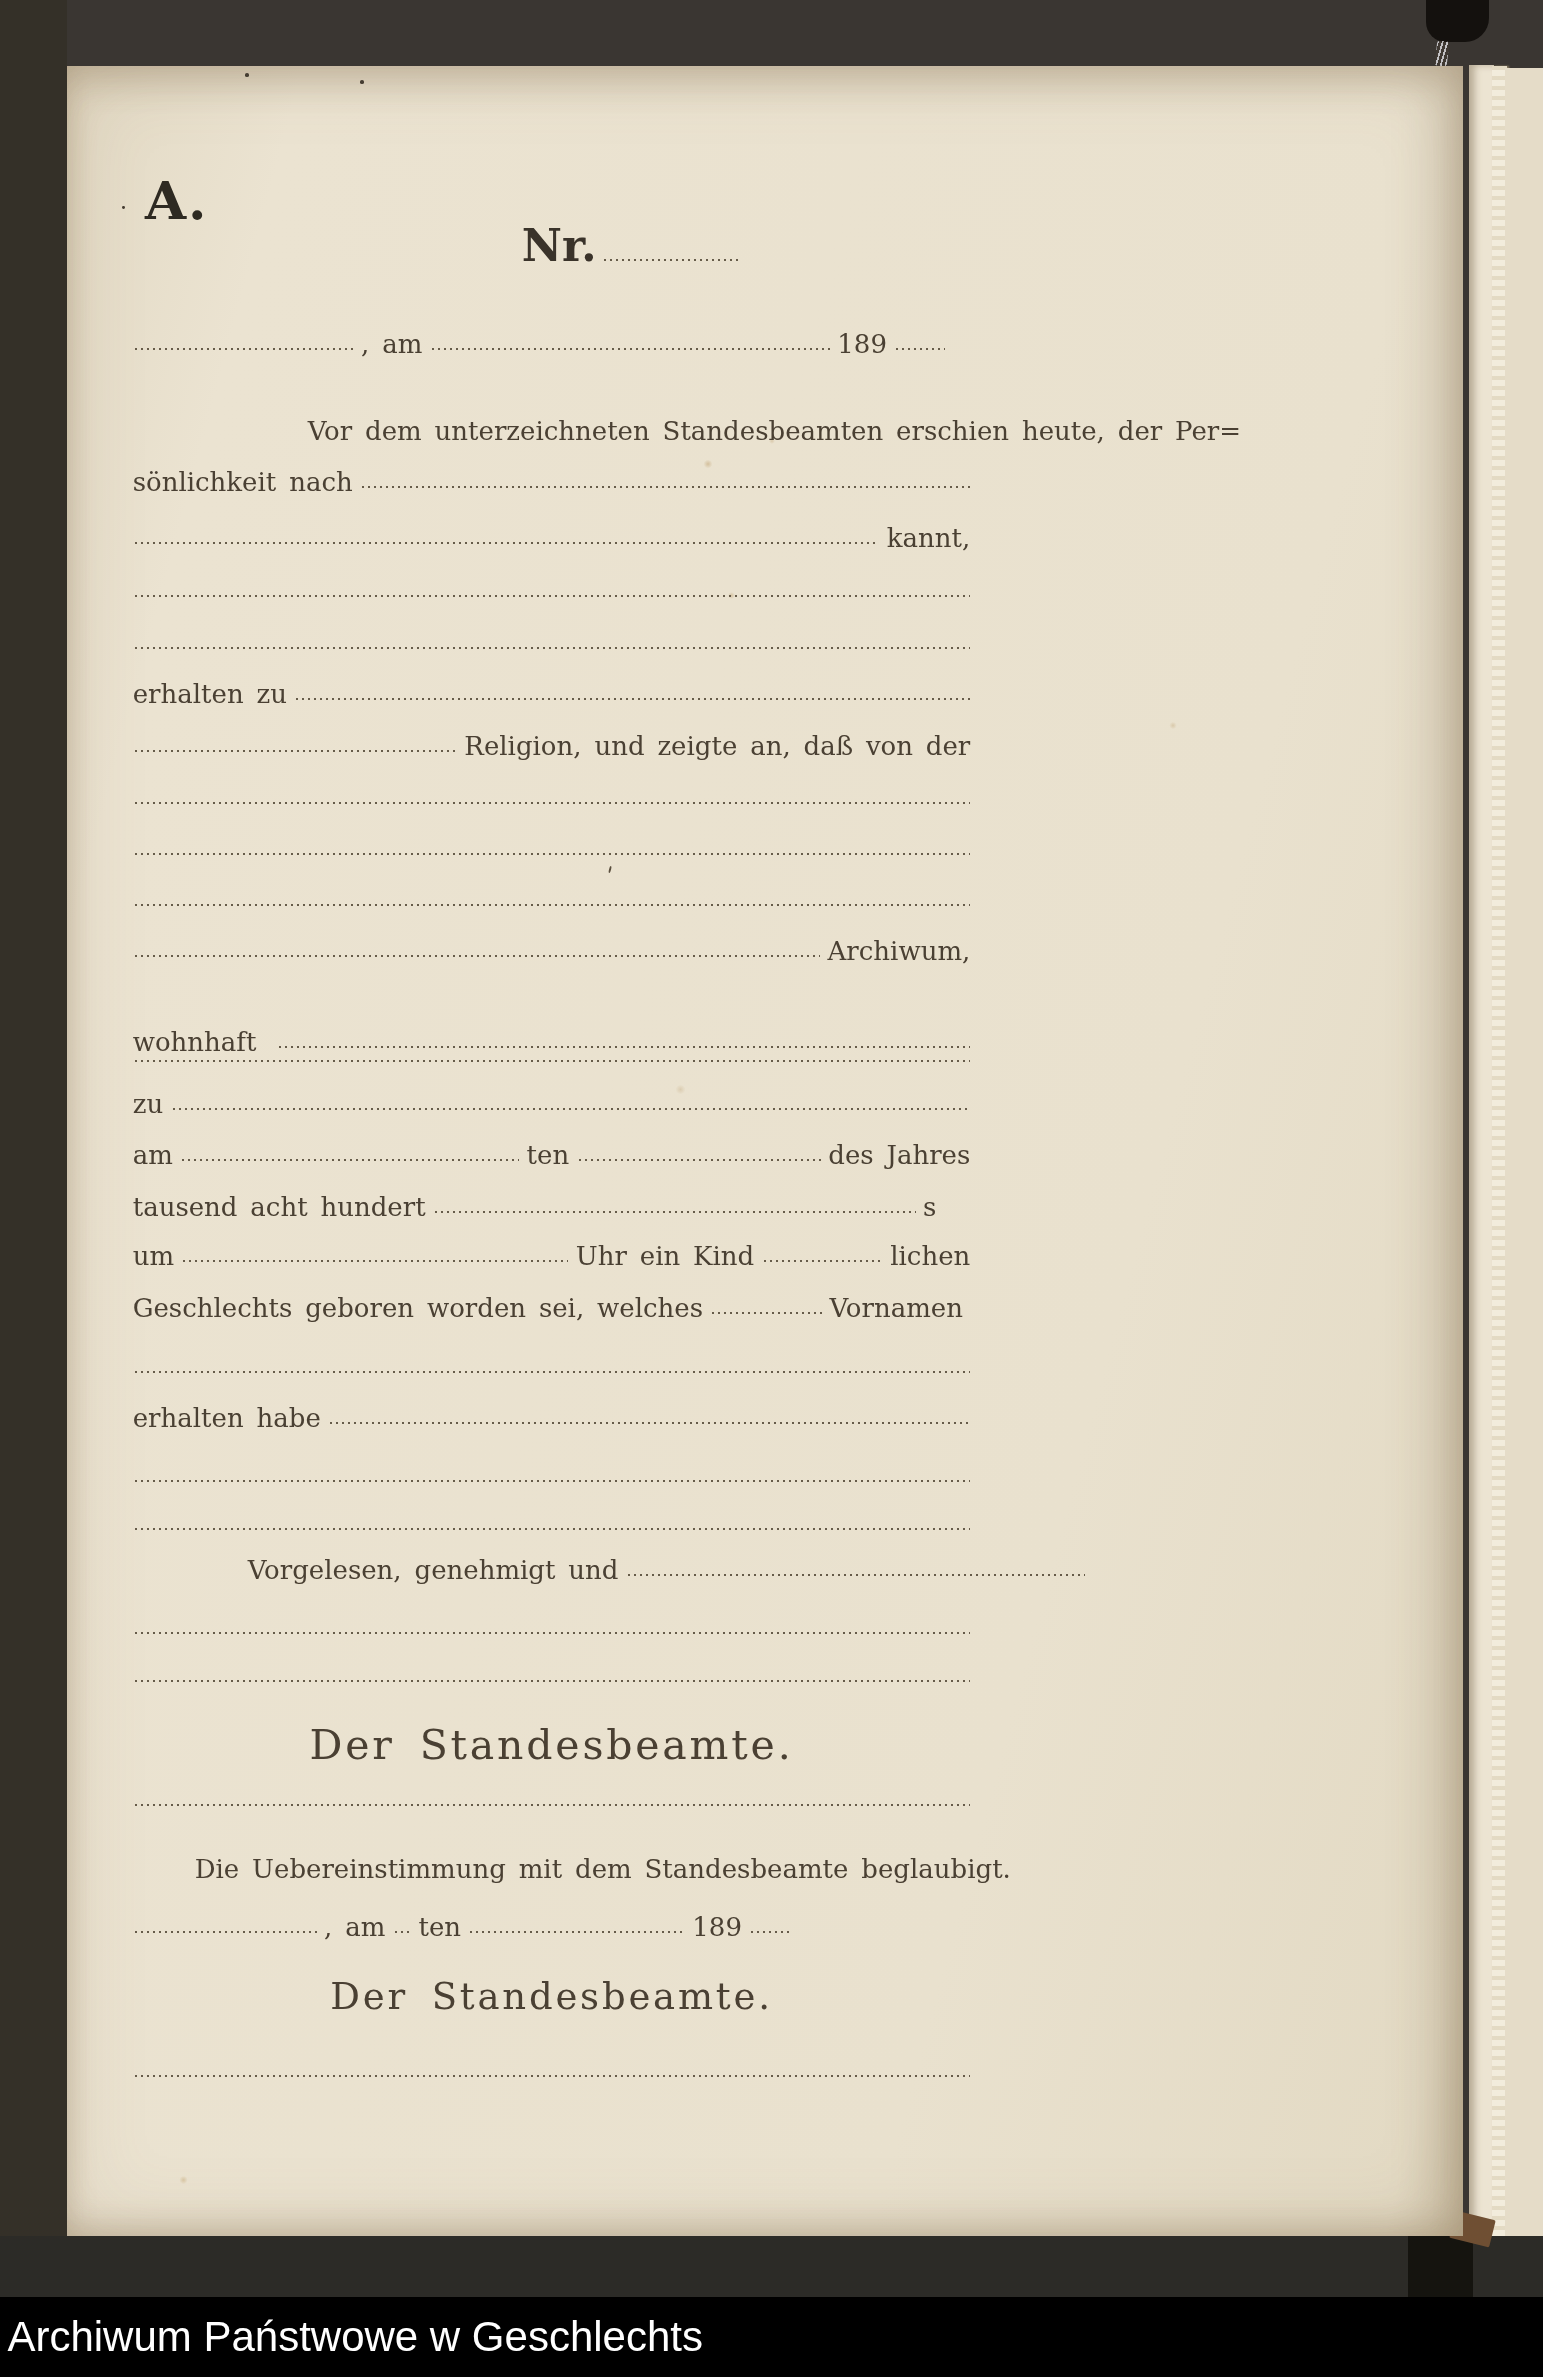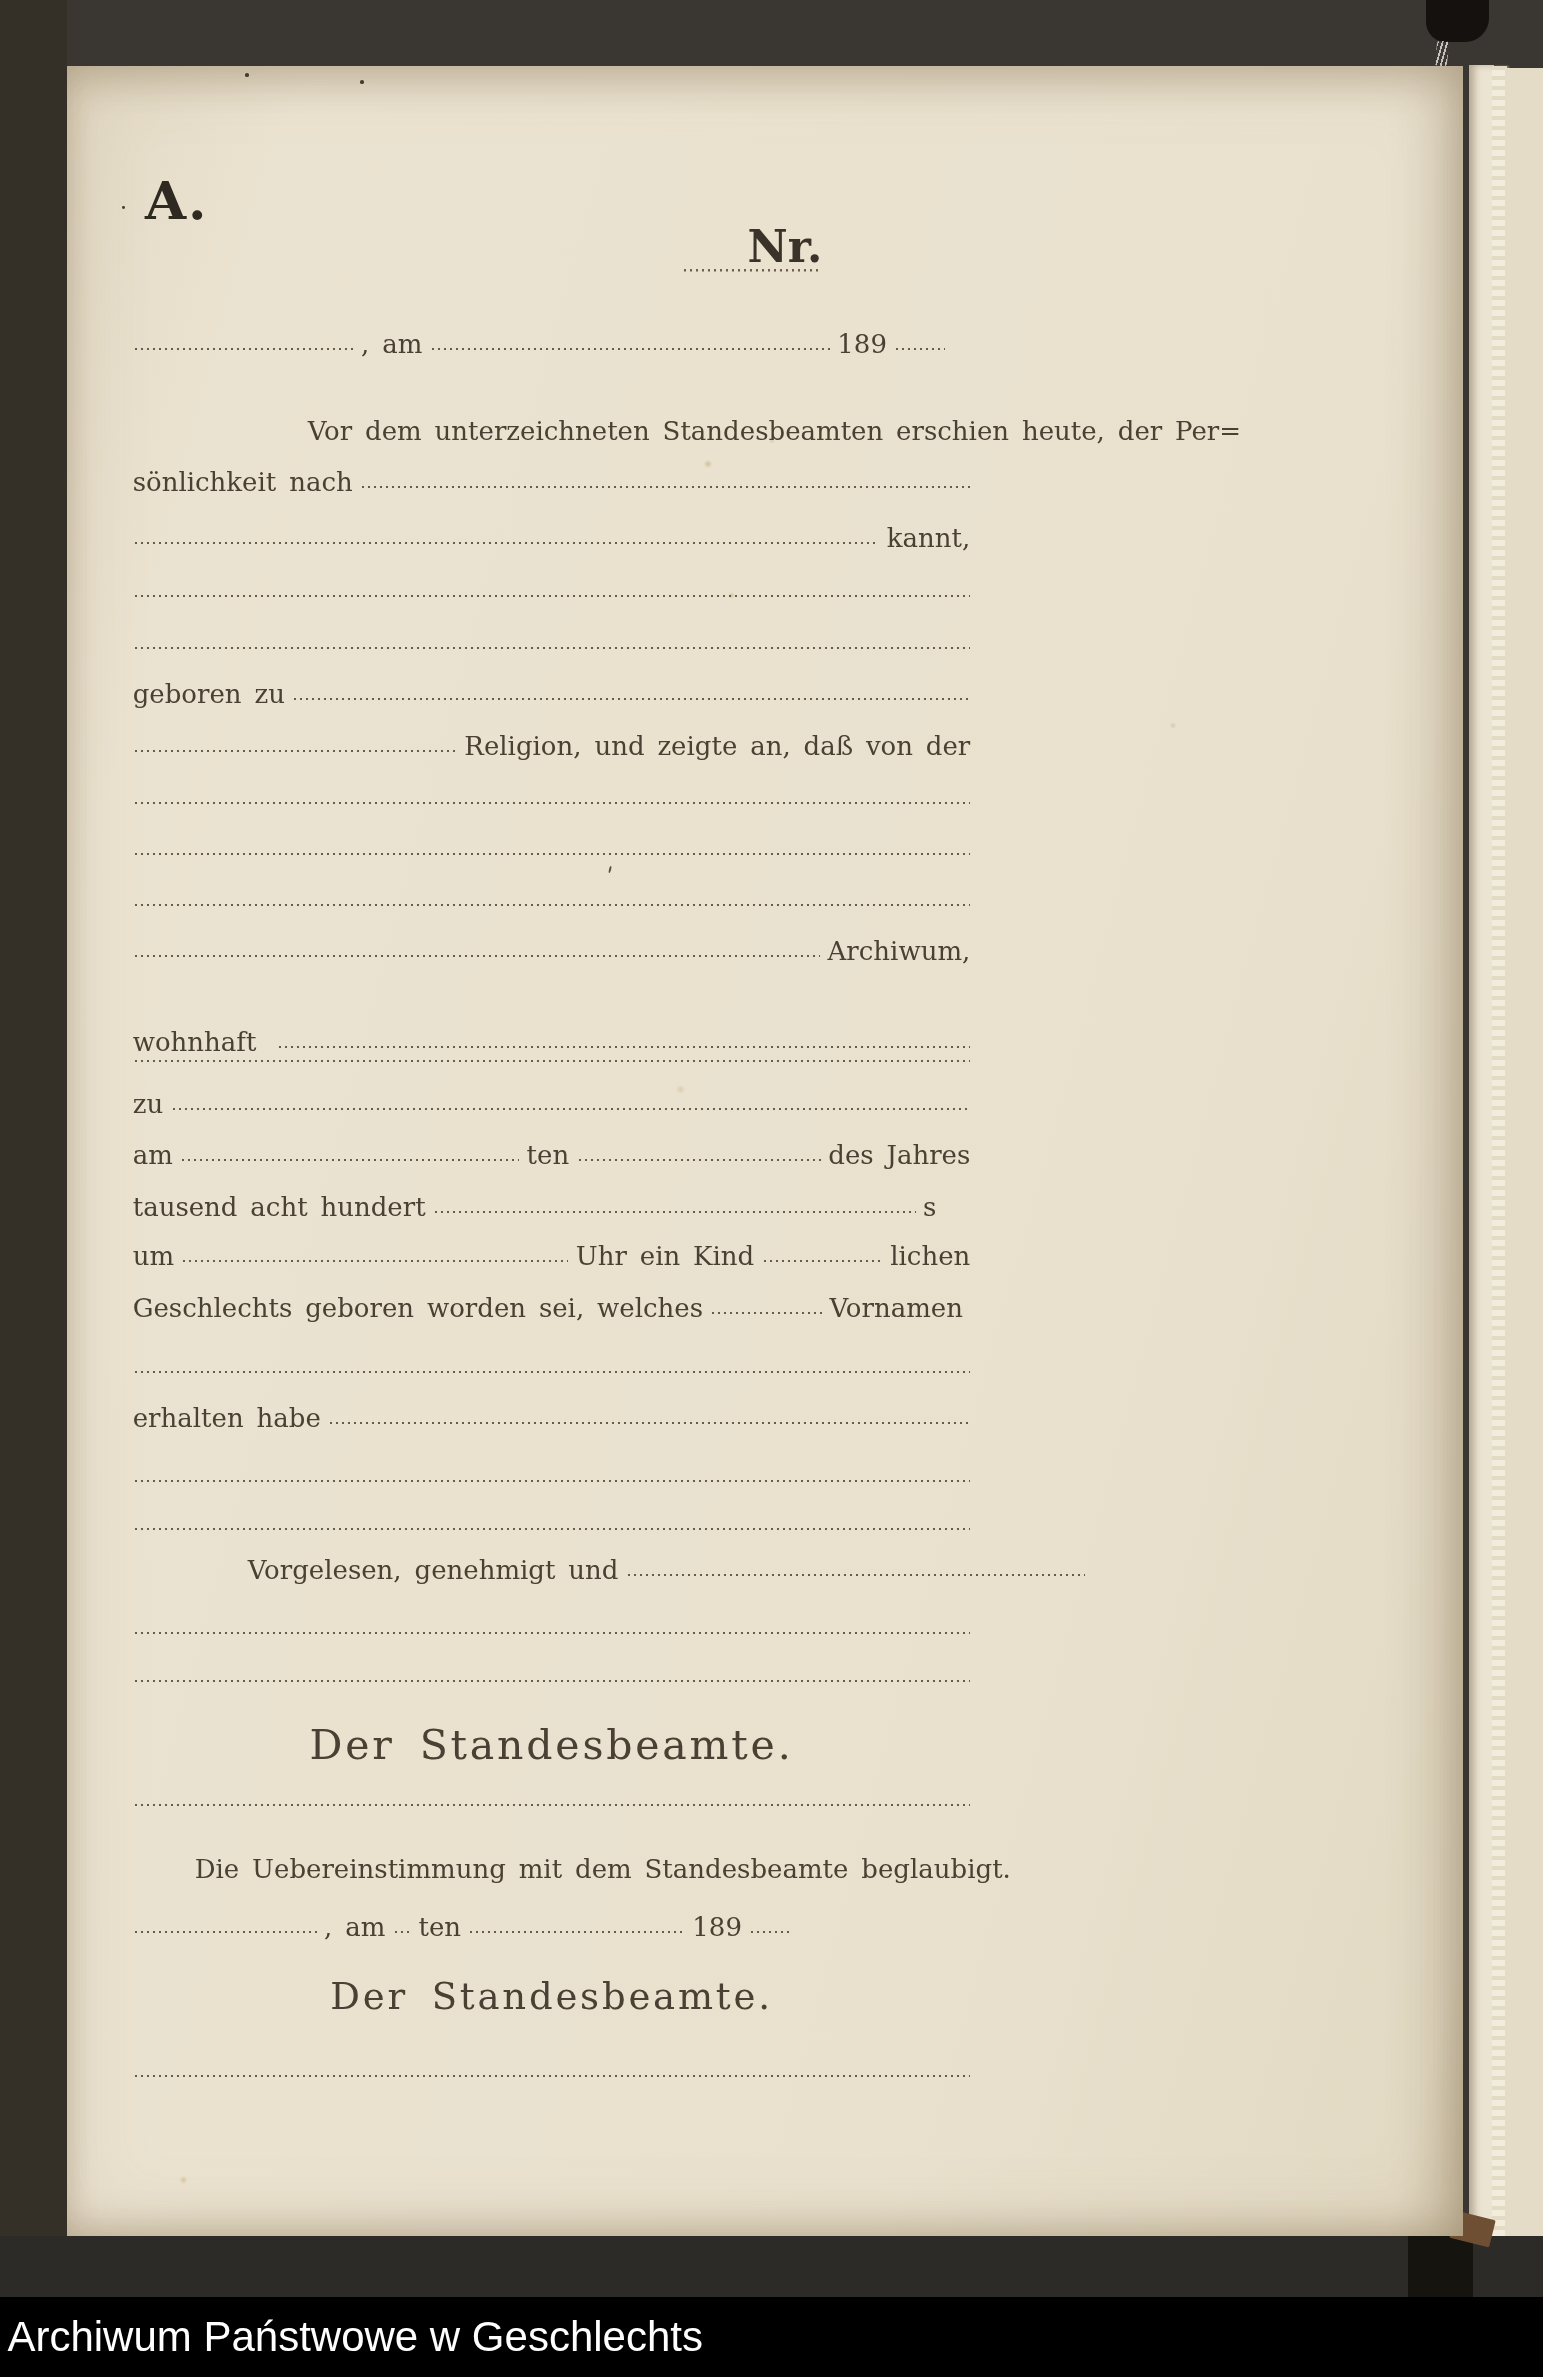--- a/index.html
+++ b/index.html
@@ -55,21 +55,21 @@
   
   .marker{position:absolute;left:78px;top:103px;font-size:53px;font-weight:bold;color:#2e2a22;
           letter-spacing:1.8px;}
   .line{position:absolute;left:62px;width:845px;height:35px;display:flex;align-items:flex-end;
         font-size:26px;color:#4a4033;white-space:nowrap;word-spacing:4.6px;}
   .line span.t{line-height:1;padding:0 3.7px;text-align:right;}
   .dots{height:6.5px;margin:0 3.7px 4.6px 3.7px;
         background:radial-gradient(circle,rgba(95,84,66,.95) 1px,rgba(95,84,66,0) 1.5px);
         background-size:6px 6.5px;background-repeat:repeat-x;background-position:left bottom;}
   .grow{flex:1 1 auto;}
-  .nr-row{top:159px;height:53px;flex-direction:column;}
+  .nr-row{top:149px;height:53px;}
   .nr-row .nr{font-size:44px;font-weight:bold;color:#3a332a;line-height:1;padding:0 1.8px;}
   .heading{position:absolute;left:62px;width:845px;text-align:center;color:#4a4033;
            letter-spacing:2.8px;word-spacing:9.2px;}
   .h1{top:1655px;font-size:41px;}
   .h2{top:1909px;font-size:37px;}
   .indent190{padding-left:175px;}
   .indent125{padding-left:115px;}
   .indent67{padding-left:62px;}
   .w890{width:820px;}
   .w880{width:811px;}
@@ -136,21 +136,21 @@
     </div>
 
     <div class="line" style="top:503px">
       <span class="dots grow"></span>
     </div>
     <div class="line" style="top:555px">
       <span class="dots grow"></span>
     </div>
 
     <div class="line" style="top:606px">
-      <span class="t">geboren zu</span>
+      <span class="t">erhalten zu</span>
       <span class="dots grow"></span>
     </div>
 
     <div class="line" style="top:658px">
       <span class="dots grow"></span>
       <span class="t">Religion, und zeigte an, daß von der</span>
     </div>
 
     <div class="line" style="top:710px">
       <span class="dots grow"></span>

